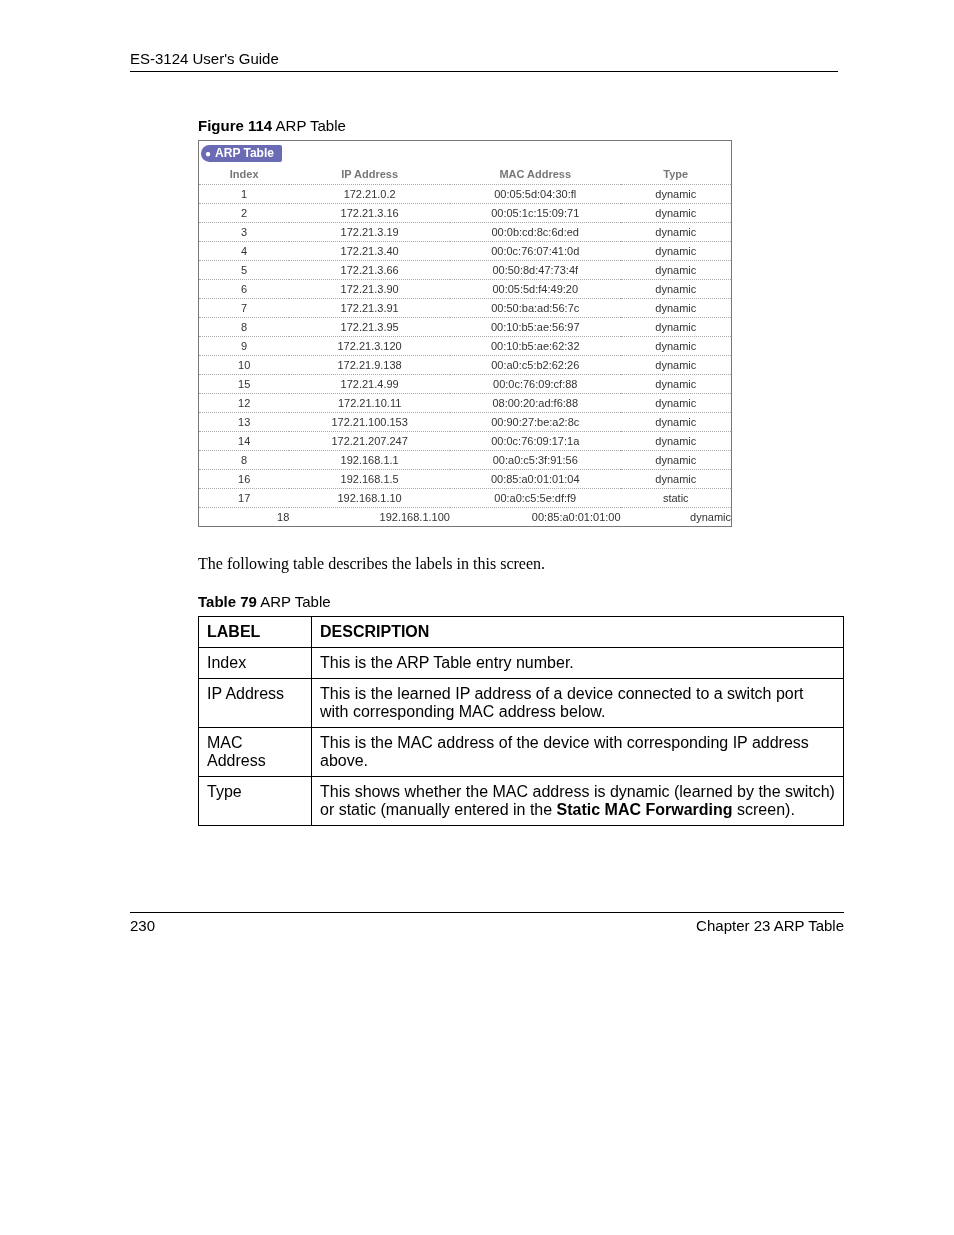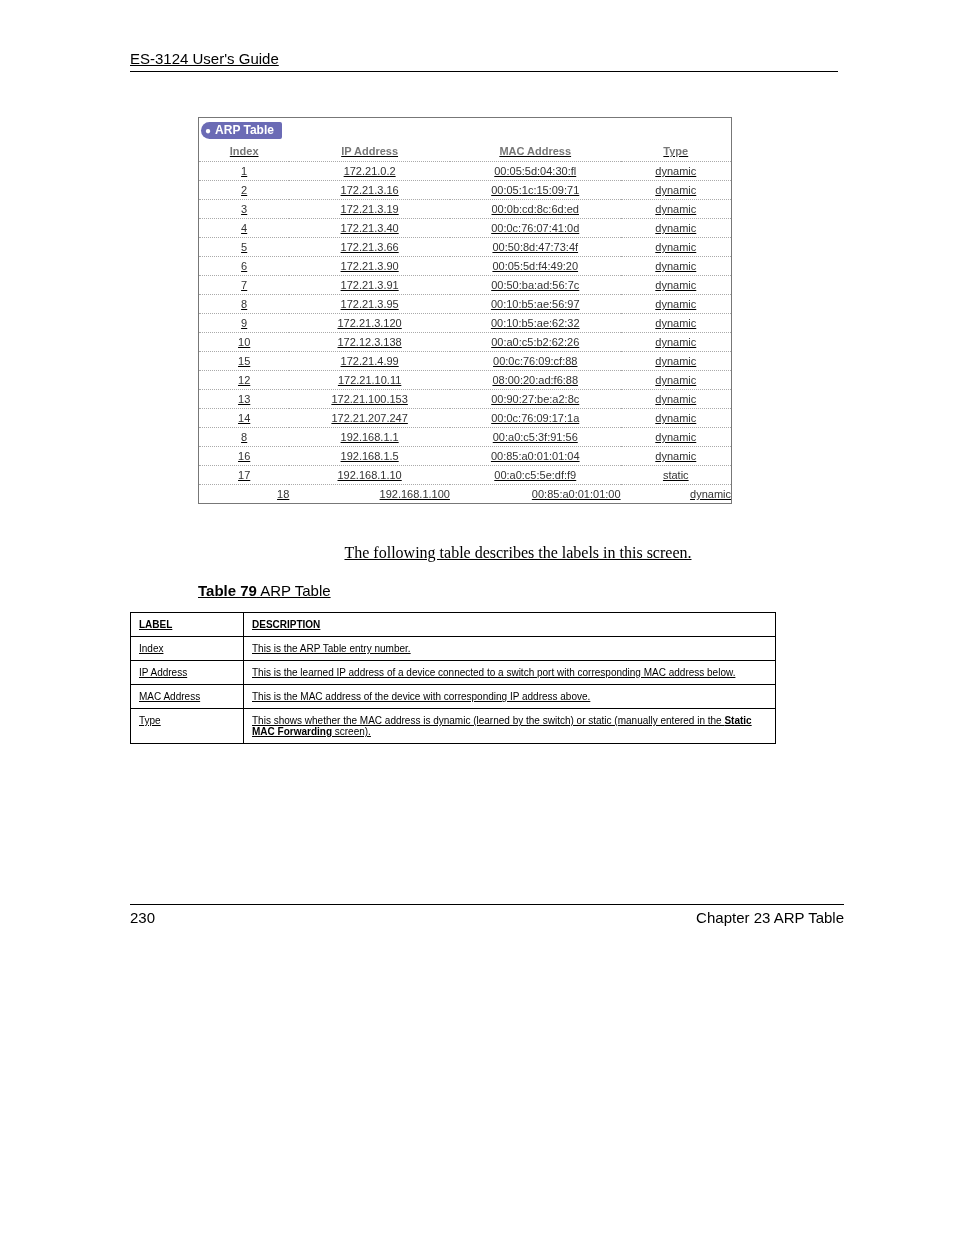--- a/index.html
+++ b/index.html
@@ -8,21 +8,20 @@
     font-size: 16px;
     color: #000;
     background: #fff;
   }
   .page {
     width: 954px;
     height: 986px;
     box-sizing: border-box;
     padding: 50px 116px 40px 130px;
     position: relative;
-    text-decoration: underline;
   }
   .header-line {
     font-family: Arial, Helvetica, sans-serif;
     font-size: 15px;
     color: #000;
     padding-bottom: 4px;
     border-bottom: 1px solid #000;
     margin-bottom: 45px;
   }
   .fig-caption {
@@ -74,65 +73,68 @@
     border-bottom: 1px dotted #aaa;
   }
   .arp-table td {
     text-align: center;
     padding: 3px 0;
     border-bottom: 1px dotted #aaa;
     color: #333;
   }
   .arp-table tr:last-child td { border-bottom: none; text-align: right; }
   .body-text {
-    margin: 40px 0 20px 68px;
+    margin: 28px 0 20px 68px;
     font-size: 16px;
-    text-align: center;
   }
   .table-caption {
     font-family: Arial, Helvetica, sans-serif;
     font-size: 15px;
     margin-left: 68px;
-    margin-bottom: 13px;
+    margin-bottom: 6px;
   }
   .desc-table {
+    margin-left: 68px;
     width: 646px;
     border-collapse: collapse;
     font-family: Arial, Helvetica, sans-serif;
-    font-size: 10px;
+    font-size: 16px;
   }
   .desc-table th, .desc-table td {
     border: 1px solid #000;
     padding: 6px 8px;
     text-align: left;
     vertical-align: top;
   }
   .desc-table th {
     font-weight: bold;
   }
   .desc-table .lbl-col { width: 96px; }
   .footer {
     position: absolute;
     left: 130px;
     right: 110px;
-    bottom: 60px;
+    bottom: 52px;
     border-top: 1px solid #000;
     padding-top: 4px;
     font-family: Arial, Helvetica, sans-serif;
     font-size: 15px;
     display: flex;
     justify-content: space-between;
   }
 </style>
 </head>
 <body>
 
 <div class="page">
   <div class="header-line">ES-3124 User's Guide</div>
 
+  <div class="fig-caption">
+    <b>Figure 114</b><span>   ARP Table</span>
+  </div>
 
   <div class="arp-panel">
     <div class="arp-tab-row">
       <span class="arp-tab">ARP Table</span>
     </div>
     <table class="arp-table">
       <thead>
         <tr>
           <th style="width:90px">Index</th>
           <th style="width:160px">IP Address</th>
@@ -190,21 +192,21 @@
             <td>dynamic</td>
           </tr>
           <tr>
             <td>9</td>
             <td>172.21.3.120</td>
             <td>00:10:b5:ae:62:32</td>
             <td>dynamic</td>
           </tr>
           <tr>
             <td>10</td>
-            <td>172.12.3.138</td>
+            <td>172.21.9.138</td>
             <td>00:a0:c5:b2:62:26</td>
             <td>dynamic</td>
           </tr>
           <tr>
             <td>15</td>
             <td>172.21.4.99</td>
             <td>00:0c:76:09:cf:88</td>
             <td>dynamic</td>
           </tr>
           <tr>

